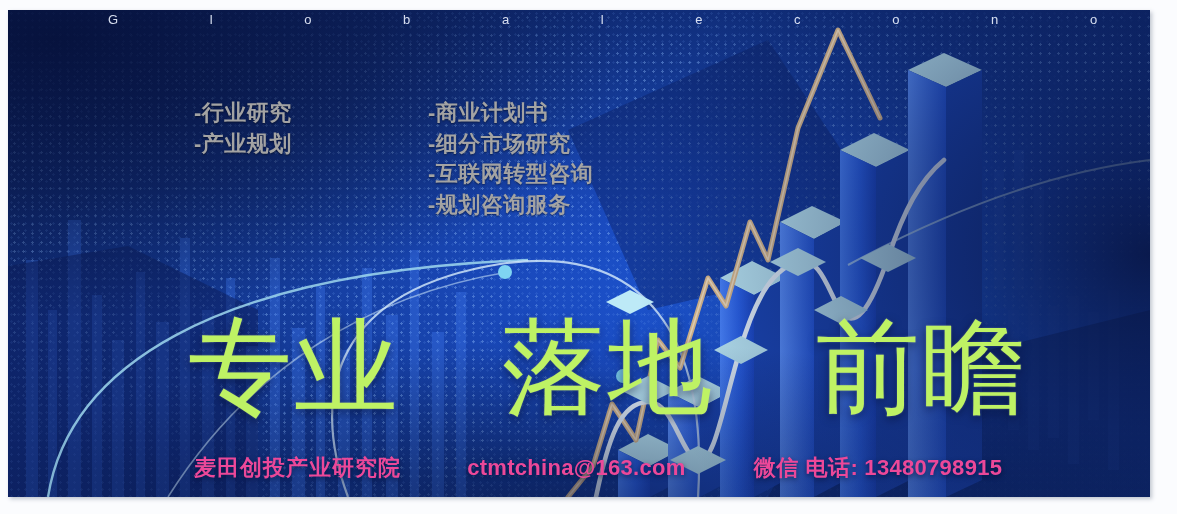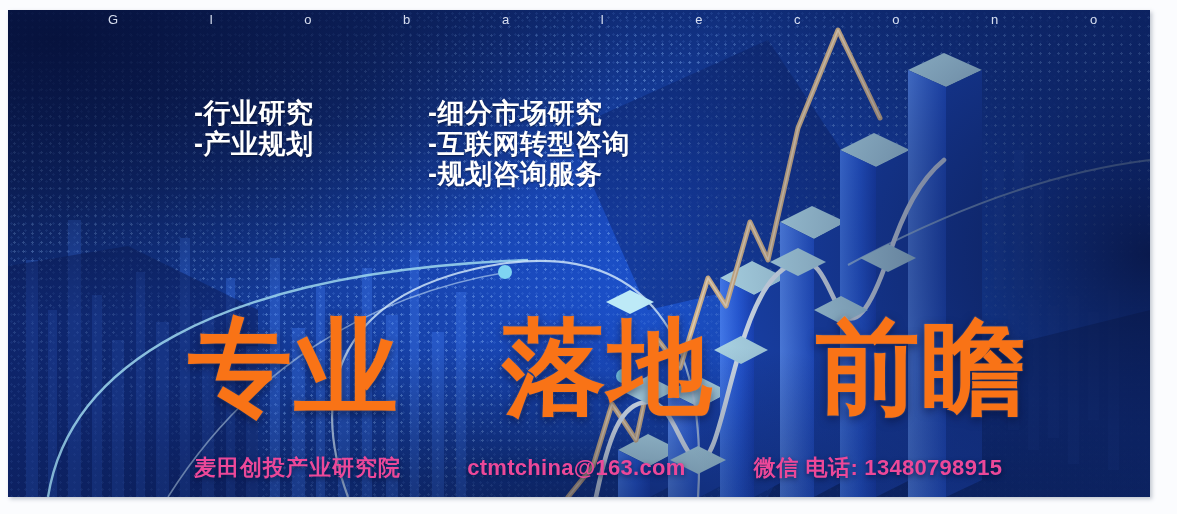--- a/index.html
+++ b/index.html
@@ -53,29 +53,29 @@
     background-size:7px 7px;
     -webkit-mask-image:linear-gradient(90deg,rgba(0,0,0,.9) 0%,rgba(0,0,0,.55) 55%,rgba(0,0,0,.15) 100%);
     mask-image:linear-gradient(90deg,rgba(0,0,0,.9) 0%,rgba(0,0,0,.55) 55%,rgba(0,0,0,.15) 100%);
   }
 
   
   #globalword{position:absolute;left:60px;top:2px;width:1030px;height:26px;
      color:#e8eefc;font-size:13px;letter-spacing:44px;white-space:nowrap;
      text-indent:40px;opacity:.92;font-weight:400;}
 
-  .bullets{position:absolute;color:#ffffff;font-size:27px;line-height:30.5px;
+  .bullets{position:absolute;color:#a3a3a3;font-size:22px;line-height:30.5px;
      white-space:nowrap;font-weight:600;letter-spacing:.5px;
      text-shadow:0 1px 2px rgba(0,0,0,.45);}
   #bullets-left{left:186px;top:88px;}
   #bullets-right{left:420px;top:88px;}
   .bullets div{height:30.5px;}
 
   #headline{position:absolute;left:180px;top:305px;white-space:nowrap;
-     color:#f97316;font-size:104px;line-height:104px;font-weight:700;
+     color:#bef264;font-size:104px;line-height:104px;font-weight:400;
      letter-spacing:2px;
      text-shadow:0 3px 10px rgba(0,10,40,.55), 0 0 2px rgba(255,255,255,.35);}
   #headline span{display:inline-block;}
   .hl-gap{width:40px;}
 
   #footer{position:absolute;left:186px;top:443px;white-space:nowrap;
      color:#ec4899;font-size:22px;font-weight:700;
      text-shadow:0 2px 5px rgba(0,10,40,.6);}
   #footer .f-org{letter-spacing:1px;}
   #footer .f-mail{margin-left:60px;font-weight:600;letter-spacing:.3px;}
@@ -212,20 +212,21 @@
   <div class="layer bg-vignette"></div>
 
   <div id="globalword">G l o b a l   e c o n o m y</div>
 
   <div class="bullets" id="bullets-left">
     <div>-行业研究</div>
     <div>-产业规划</div>
   </div>
 
   <div class="bullets" id="bullets-right">
+    <div>-商业计划书</div>
     <div>-细分市场研究</div>
     <div>-互联网转型咨询</div>
     <div>-规划咨询服务</div>
   </div>
 
   <div id="headline">
     <span>专业</span>
     <span class="hl-gap"></span>
     <span>落地</span>
     <span class="hl-gap"></span>

